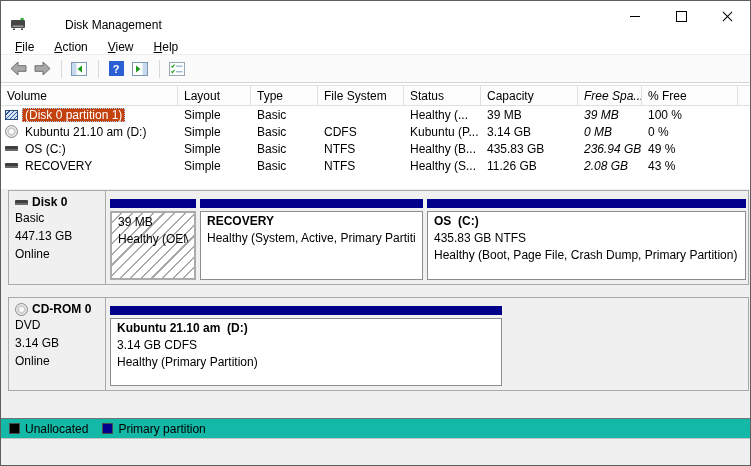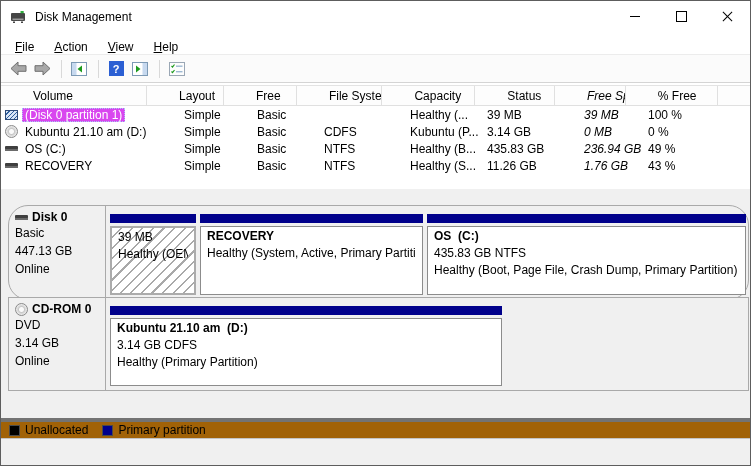--- a/index.html
+++ b/index.html
@@ -1,19 +1,19 @@
 <!DOCTYPE html>
 <html><head>
 <meta charset="utf-8">
 <style>
   html,body{margin:0;padding:0;background:#cfcfcf;font-family:"Liberation Sans",sans-serif;}
   .window{position:relative;width:751px;height:466px;background:#ffffff;border:1px solid #5d5d5d;
           box-sizing:border-box;overflow:hidden;font-size:12px;color:#000;}
   
-  .titlebar{position:absolute;top:0;left:0;right:0;height:31px;background:#fff;display:flex;align-items:center;}
+  .titlebar{position:absolute;top:0;left:0;right:0;height:31px;background:#fff;display:flex;align-items:flex-end;gap:30px;}
   .title-icon{width:16px;height:16px;margin-left:9px;flex:0 0 auto;}
   .title-text{margin-left:9px;font-size:12px;}
   .win-controls{margin-left:auto;display:flex;height:31px;}
   .win-btn{width:46px;height:31px;display:flex;align-items:center;justify-content:center;}
   .glyph-min{width:10px;height:1px;background:#000;}
   .glyph-max{width:9px;height:9px;border:1px solid #000;}
   .glyph-close{position:relative;width:11px;height:11px;}
   .glyph-close:before,.glyph-close:after{content:"";position:absolute;left:-1px;top:5px;width:13px;height:1px;background:#000;}
   .glyph-close:before{transform:rotate(45deg);}
   .glyph-close:after{transform:rotate(-45deg);}
@@ -22,56 +22,56 @@
   .menu-item{padding:3px 10px;cursor:default;margin-top:8px;}
   .ak{text-decoration:underline;}
   
   .toolbar{position:absolute;top:54px;left:0;right:0;height:28px;background:#fbfbfb;border-bottom:1px solid #d4d4d4;display:flex;align-items:center;box-sizing:border-box;padding-left:6px;}
   .tb-sep{width:1px;height:18px;background:#d9d9d9;margin:0 6px;}
   .tb-btn{width:22px;height:22px;display:flex;align-items:center;justify-content:center;margin-right:2px;}
   .help-box{width:15px;height:15px;background:#2b5fd3;color:#fff;font-weight:bold;font-size:11px;display:flex;align-items:center;justify-content:center;}
   
   .volume-pane{position:absolute;top:84px;left:0;right:0;height:104px;background:#fff;border-top:1px solid #e3e3e3;box-sizing:border-box;}
   .lv-header{display:flex;height:19px;background:#fdfdfd;border-bottom:1px solid #e0e0e0;align-items:stretch;}
-  .h-cell{display:flex;align-items:center;padding-left:6px;border-right:1px solid #e0e0e0;box-sizing:border-box;overflow:hidden;white-space:nowrap;margin-left:26px;}
+  .h-cell{display:flex;align-items:center;padding-left:6px;border-right:1px solid #e0e0e0;box-sizing:border-box;overflow:hidden;white-space:nowrap;}
   .lv-row{display:flex;height:17px;align-items:center;}
   .cell{padding-left:6px;box-sizing:border-box;overflow:hidden;white-space:nowrap;}
   .c-vol{width:177px;display:flex;align-items:center;box-sizing:border-box;overflow:hidden;}
   .c-layout{width:73px;} .c-type{width:67px;} .c-fs{width:86px;} .c-status{width:77px;}
   .c-cap{width:97px;} .c-free{width:64px;font-style:italic;} .c-pct{width:96px;} .c-fill{flex:1;border-right:none;}
   .row-icon{flex:0 0 auto;margin:0 4px 0 4px;}
   .icon-part{width:13px;height:10px;border:1px solid #2c4a78;box-sizing:border-box;
              background:repeating-linear-gradient(135deg,#d7e4f5 0 2px,#2f5f9e 2px 3px);}
   .icon-cd{width:13px;height:13px;border-radius:50%;border:1px solid #8a8a8a;box-sizing:border-box;
            background:radial-gradient(circle,#fafafa 0 2px,#c9c9c9 3px,#e8e8e8 5px);}
   .icon-disk{width:13px;height:5px;background:#3f3f3f;border-radius:1px;box-shadow:inset 0 -2px 0 #6a6a6a;}
   .vol-label{padding:0 3px;white-space:nowrap;}
-  .vol-label.selected{background:#d946ef;color:#fff;outline:1px dotted #a9cdf5;outline-offset:-1px;}
+  .vol-label.selected{background:#c2410c;color:#fff;outline:1px dotted #a9cdf5;outline-offset:-1px;}
   
   .graphic-pane{position:absolute;top:188px;left:0;right:0;height:229px;background:#f0f0f0;}
   .band{position:absolute;left:7px;width:741px;border:1px solid #a9a9a9;background:#f0f0f0;box-sizing:border-box;}
-  .band-disk0{top:16px;height:95px;border-radius:20px;}
+  .band-disk0{top:1px;height:95px;}
   .band-cdrom{top:108px;height:94px;}
   .band-label{position:absolute;left:0;top:0;bottom:0;width:97px;border-right:1px solid #a9a9a9;box-sizing:border-box;padding:4px 0 0 6px;}
   .band-name{display:flex;align-items:center;font-weight:bold;white-space:nowrap;}
   .band-name .row-icon{margin:0 4px 0 0;}
   .band-line{line-height:18px;white-space:nowrap;}
   .block{position:absolute;top:8px;bottom:4px;display:flex;flex-direction:column;}
   .block-strip{height:9px;flex:0 0 auto;margin-bottom:3px;}
   .block-body{flex:1;background:#fff;border:1px solid #8c8c8c;padding:1px 6px;box-sizing:border-box;overflow:hidden;}
   .block-body div{line-height:17px;white-space:pre;overflow:hidden;}
   .block-title{font-weight:bold;}
   .block.selected .block-body{border:2px solid #ababab;
       background:repeating-linear-gradient(135deg,#ffffff 0 6px,#a9a9a9 6px 7.5px);}
   .blk-d0p1{left:101px;width:86px;}
   .blk-d0p2{left:191px;width:223px;}
   .blk-d0p3{left:418px;width:319px;}
   .blk-cdp1{left:101px;width:392px;}
   
-  .legend-bar{position:absolute;top:417px;left:0;right:0;height:21px;background:#a16207;border-top:4px solid #737373;border-bottom:1px solid #c4c4c4;box-sizing:border-box;display:flex;align-items:center;padding-left:8px;}
+  .legend-bar{position:absolute;top:417px;left:0;right:0;height:21px;background:#14b8a6;border-top:1px solid #737373;border-bottom:1px solid #c4c4c4;box-sizing:border-box;display:flex;align-items:center;padding-left:8px;}
   .legend-item{display:flex;align-items:center;margin-right:14px;}
   .legend-swatch{width:11px;height:11px;border:1px solid #4a4a4a;box-sizing:border-box;margin-right:5px;}
   .status-bar{position:absolute;top:438px;left:0;right:0;bottom:0;background:#f0f0f0;}
 </style>
 </head>
 <body>
 
 <div class="window">
 
   <div class="titlebar">
@@ -142,24 +142,24 @@
         <rect x="7" y="3.5" width="6.5" height="1.4" fill="#9db8d2"></rect>
         <rect x="7" y="9" width="6.5" height="1.4" fill="#9db8d2"></rect>
       </svg>
     </div>
   </div>
 
   <div class="volume-pane">
     <div class="lv-header">
       <div class="h-cell c-vol" style="padding-left:6px;">Volume</div>
       <div class="h-cell c-layout">Layout</div>
-      <div class="h-cell c-type">Free</div>
+      <div class="h-cell c-type">Type</div>
       <div class="h-cell c-fs">File System</div>
+      <div class="h-cell c-status">Status</div>
       <div class="h-cell c-cap">Capacity</div>
-      <div class="h-cell c-status">Status</div>
       <div class="h-cell c-free">Free Spa...</div>
       <div class="h-cell c-pct">% Free</div>
       <div class="h-cell c-fill"></div>
     </div>
 
     <div class="lv-row">
       <div class="c-vol">
         <span class="row-icon icon-part"></span>
         <span class="vol-label selected">(Disk 0 partition 1)</span>
       </div>
@@ -203,21 +203,21 @@
     <div class="lv-row">
       <div class="c-vol">
         <span class="row-icon icon-disk"></span>
         <span class="vol-label">RECOVERY</span>
       </div>
       <div class="cell c-layout">Simple</div>
       <div class="cell c-type">Basic</div>
       <div class="cell c-fs">NTFS</div>
       <div class="cell c-status">Healthy (S...</div>
       <div class="cell c-cap">11.26 GB</div>
-      <div class="cell c-free">1.76 GB</div>
+      <div class="cell c-free">2.08 GB</div>
       <div class="cell c-pct">43 %</div>
     </div>
   </div>
 
   <div class="graphic-pane">
 
     <div class="band band-disk0">
       <div class="band-label">
         <div class="band-name">
           <span class="row-icon icon-disk"></span>

